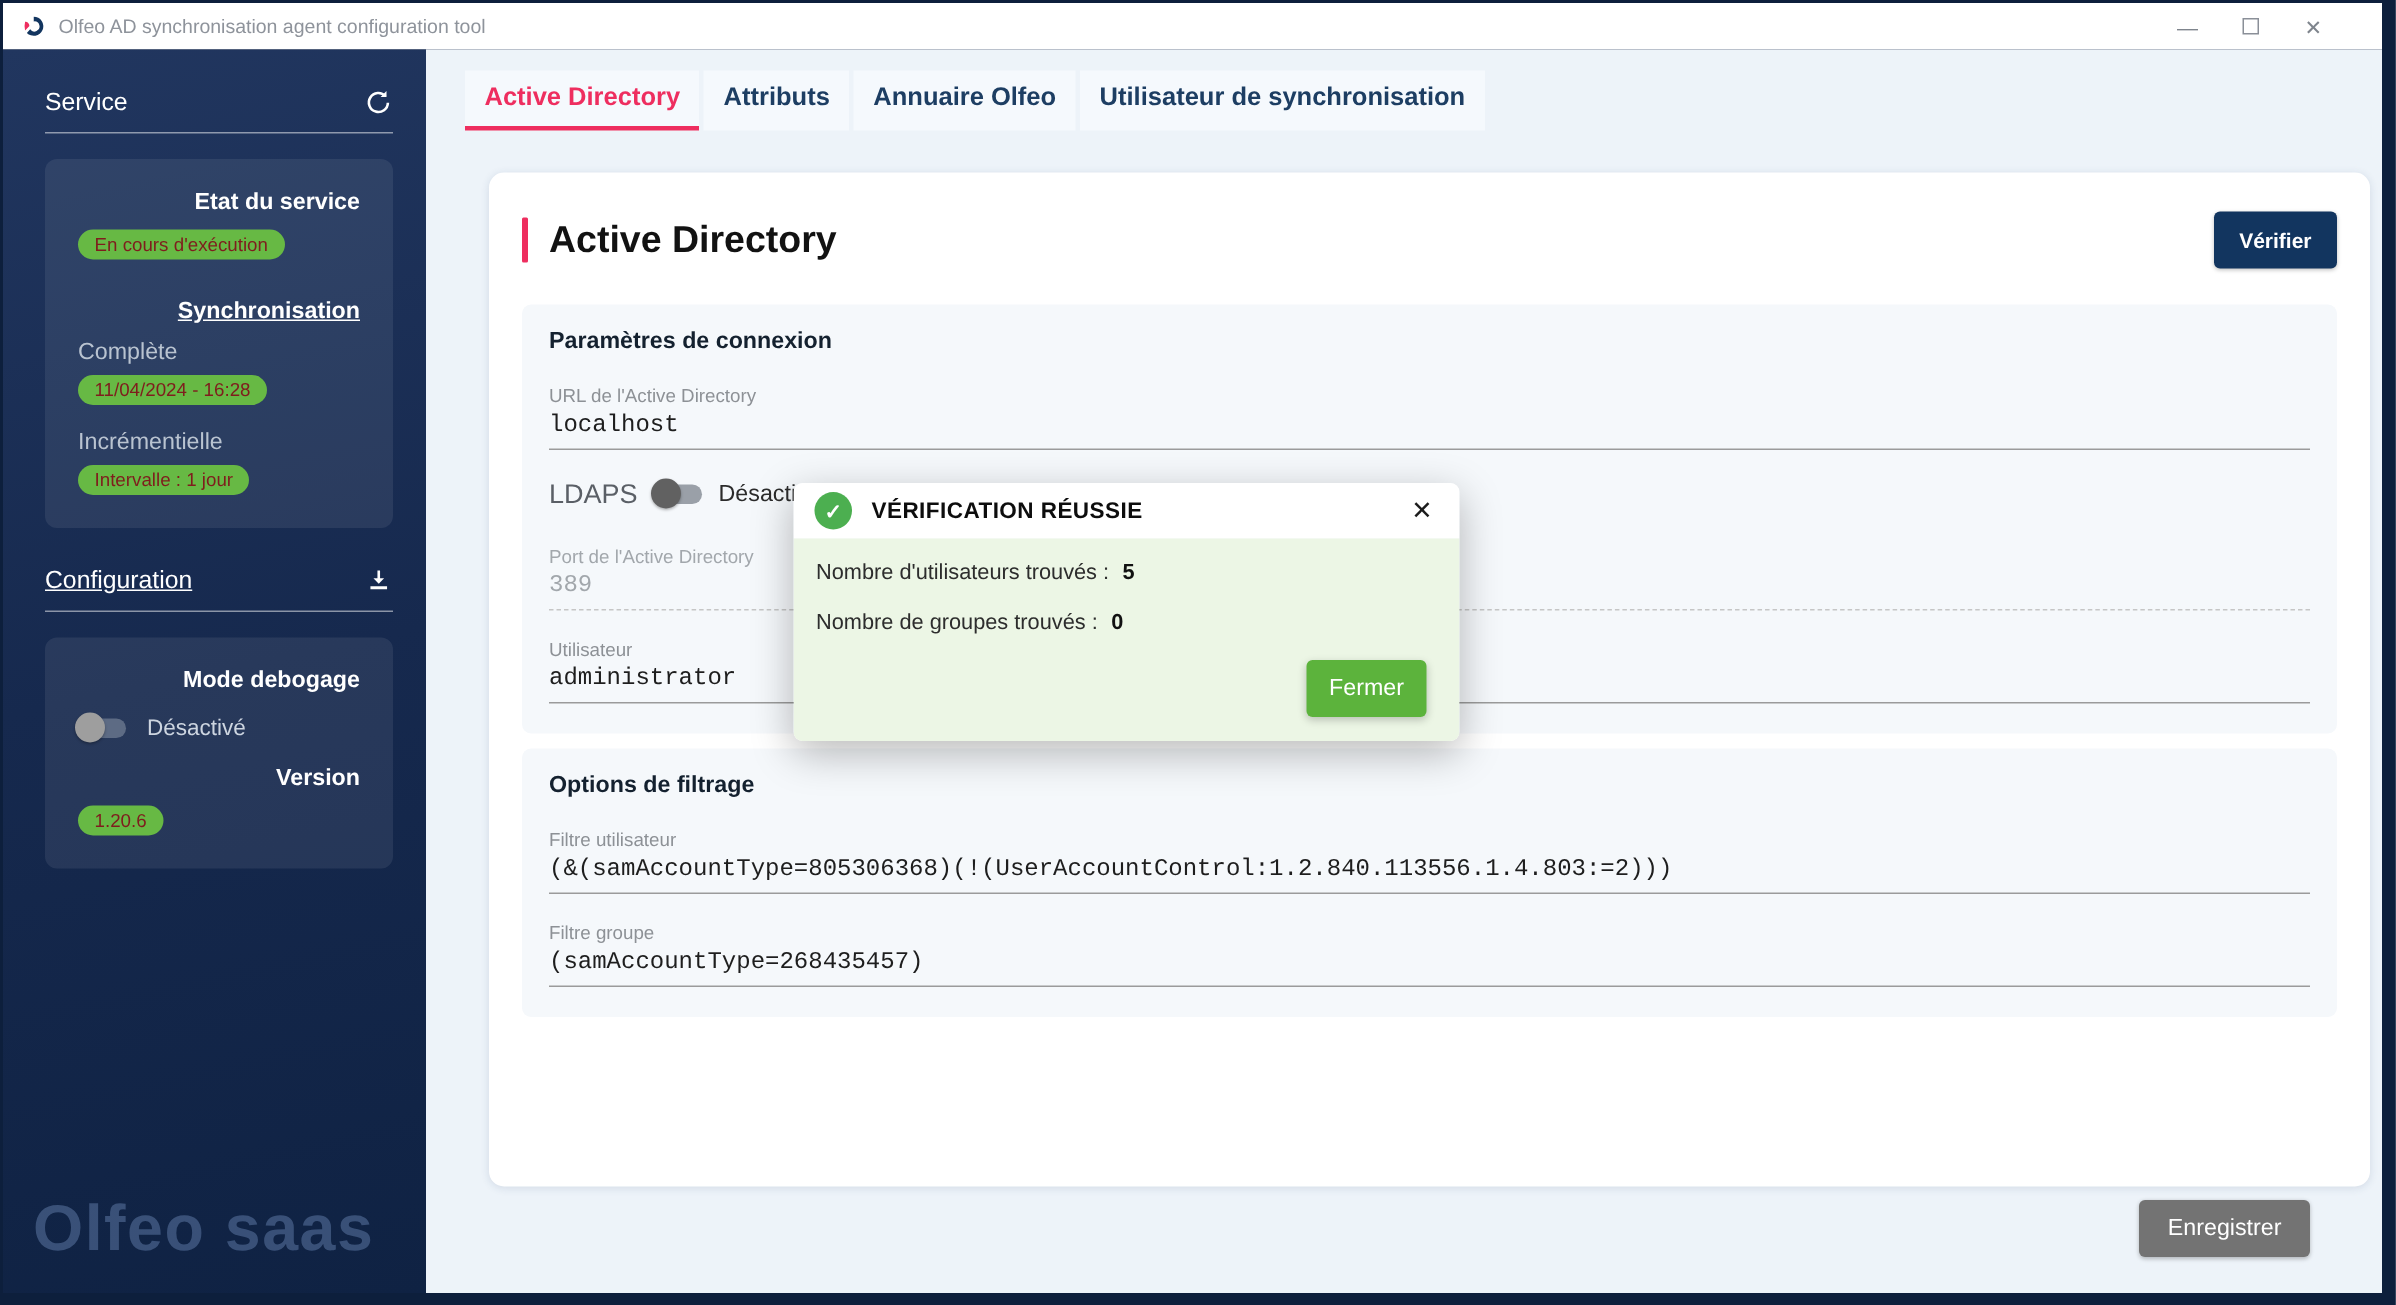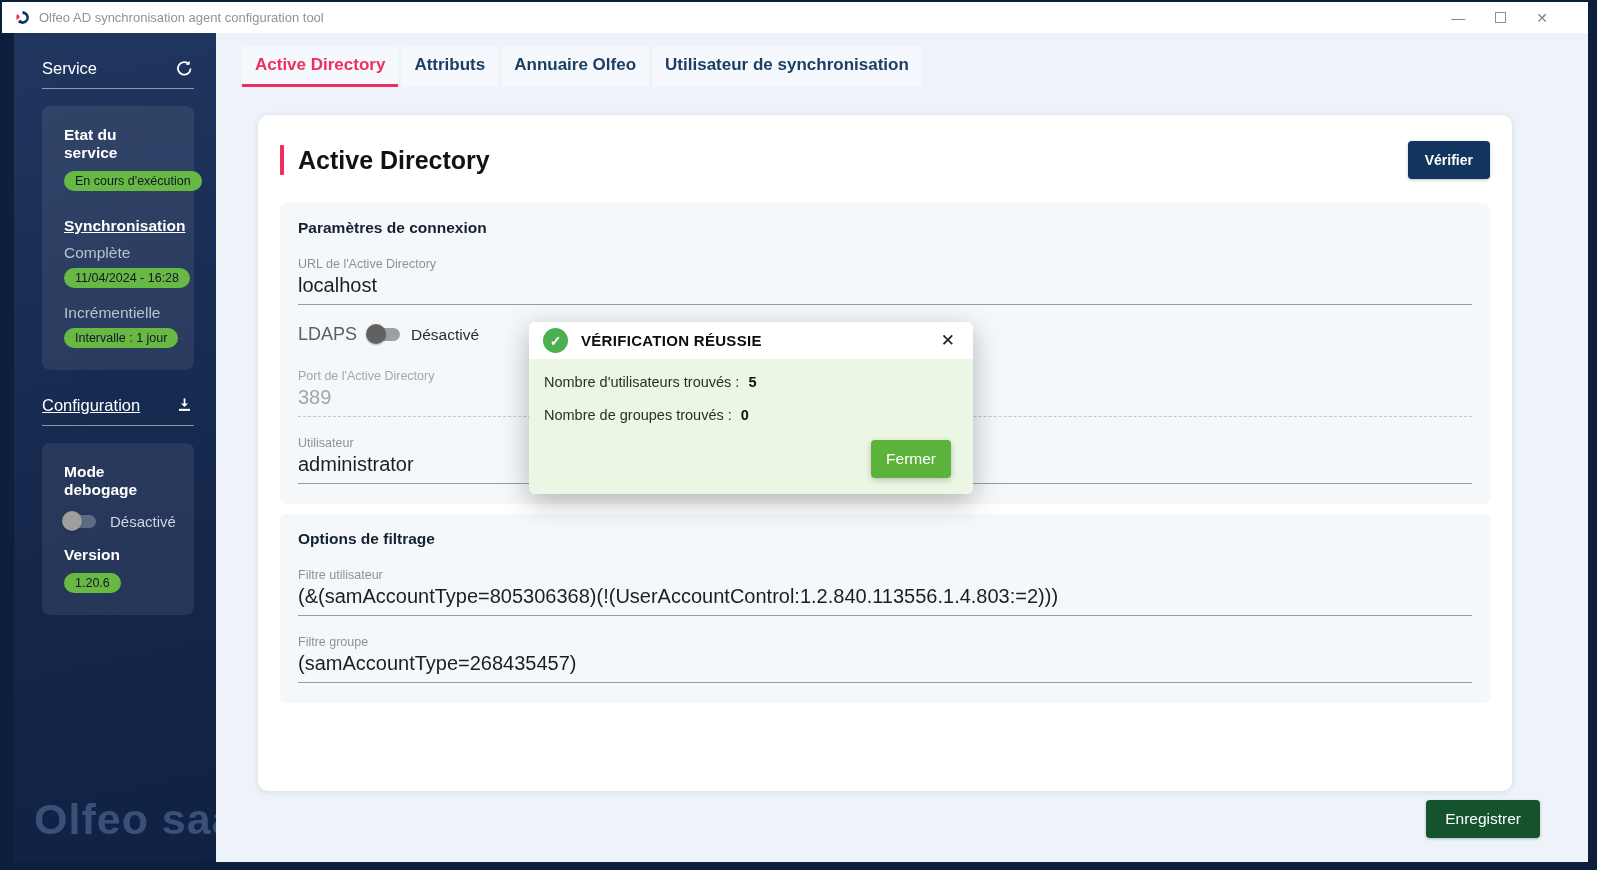--- a/index.html
+++ b/index.html
@@ -12,29 +12,29 @@
   .logo{width:17px;height:17px;flex-shrink:0;}
   .titlebar-text{font-size:13px;color:#8e939b;margin-left:8px;}
   .win-controls{margin-left:auto;display:flex;align-items:center;gap:30px;padding-right:28px;}
   .win-btn{color:#7f858d;font-size:14px;line-height:1;cursor:default;}
   .max-box{width:11px;height:11px;border:1.5px solid #8a8f98;display:inline-block;}
 
   
   .body{position:absolute;left:2px;top:33px;right:9px;bottom:8px;display:flex;}
 
   
-  .sidebar{width:202px;flex-shrink:0;position:relative;
-    background:linear-gradient(168deg,#21365f 0%,#16294e 50%,#0f2243 100%);margin-left:12px;}
+  .sidebar{width:282px;flex-shrink:0;position:relative;
+    background:linear-gradient(168deg,#21365f 0%,#16294e 50%,#0f2243 100%);}
   .side-inner{padding:26px 22px 0 28px;}
   .side-header{display:flex;align-items:center;justify-content:space-between;color:#ffffff;
     font-size:16.5px;}
   .side-rule{border:none;border-top:1px solid rgba(255,255,255,.5);margin:10px 0 0 0;}
   .side-card{margin-top:17px;background:rgba(255,255,255,.08);border-radius:8px;padding:20px 22px 22px;}
-  .sc-title{color:#ffffff;font-weight:700;font-size:15.5px;margin-bottom:9px;}
-  .badge{display:inline-block;background:#67b944;color:#0f172a;font-size:12.5px;
+  .sc-title{color:#ffffff;font-weight:700;font-size:15.5px;margin-bottom:9px;text-align:right;}
+  .badge{display:inline-block;background:#67b944;color:#7f1d1d;font-size:12.5px;
     padding:3px 11px;border-radius:11px;white-space:nowrap;}
   .sc-sub{color:#b9c3d0;font-size:15.5px;margin:16px 0 6px;}
   .gap-lg{margin-top:26px;text-decoration:underline;}
   .toggle{position:relative;width:32px;height:13px;border-radius:7px;background:#9aa0a8;
     display:inline-block;flex-shrink:0;}
   .toggle::after{content:"";position:absolute;left:-2px;top:-4px;width:20px;height:20px;
     border-radius:50%;background:#616161;box-shadow:0 1px 2px rgba(0,0,0,.3);}
   .toggle.side{background:#5d6b84;}
   .toggle.side::after{background:#9e9e9e;}
   .toggle-row{display:flex;align-items:center;gap:14px;margin:14px 0 4px;}
@@ -55,30 +55,30 @@
   .accent-bar{width:4px;height:30px;background:#ee2e5f;margin-right:14px;border-radius:1px;}
   .card-title{font-size:25px;font-weight:700;color:#121212;}
   .verify-btn{margin-left:auto;background:#12355f;color:#ffffff;font-weight:700;font-size:14px;
     padding:11px 17px;border:none;border-radius:4px;cursor:pointer;box-shadow:0 1px 3px rgba(0,0,0,.25);}
 
   .panel{background:#f5f8fb;border-radius:6px;padding:16px 18px 18px;margin-bottom:10px;}
   .panel-heading{font-size:15.5px;font-weight:700;color:#14212f;margin-bottom:20px;}
   .field{margin-bottom:19px;}
   .field:last-child{margin-bottom:2px;}
   .field-label{font-size:12.5px;color:#8d9196;margin-bottom:3px;}
-  .field-value{font-size:20px;color:#1e1e1e;padding-bottom:7px;border-bottom:1px solid #9b9b9b;}
+  .field-value{font-size:16px;color:#1e1e1e;padding-bottom:7px;border-bottom:1px solid #9b9b9b;font-family:Liberation Mono, monospace;}
   .field.disabled .field-label{color:#a2a7ac;}
   .field.disabled .field-value{color:#a2a7ac;border-bottom:1px dashed #c6c6c6;}
   .ldaps-row{display:flex;align-items:center;gap:11px;margin:2px 0 24px;}
   .ldaps-label{font-size:18px;color:#5a5f66;}
   .ldaps-state{font-size:15.5px;color:#2b2b2b;}
   .pw-line{display:flex;align-items:center;border-bottom:1px solid #474747;padding-bottom:6px;}
   .pw-dots{font-size:13px;font-weight:700;letter-spacing:2px;color:#111;}
   .pw-icons{margin-left:auto;display:flex;align-items:center;gap:7px;}
-  .save-btn{position:absolute;right:48px;top:767px;background:#14532d;color:#ffffff;
+  .save-btn{position:absolute;right:48px;top:767px;background:#737373;color:#ffffff;
     font-size:15.5px;padding:10px 19px;border:none;border-radius:4px;cursor:pointer;
     box-shadow:0 1px 3px rgba(0,0,0,.25);}
 
   
   .modal{position:absolute;left:529px;top:322px;width:444px;border-radius:6px;overflow:hidden;
     box-shadow:0 8px 28px rgba(0,0,0,.28);}
   .modal-header{background:#ffffff;display:flex;align-items:center;gap:13px;padding:6px 18px 6px 14px;height:37px;}
   .check-circle{width:25px;height:25px;border-radius:50%;background:#4caf50;color:#ffffff;
     display:flex;align-items:center;justify-content:center;font-size:14px;font-weight:700;flex-shrink:0;}
   .modal-title{font-size:15px;font-weight:700;color:#0d0d0d;letter-spacing:.3px;}

